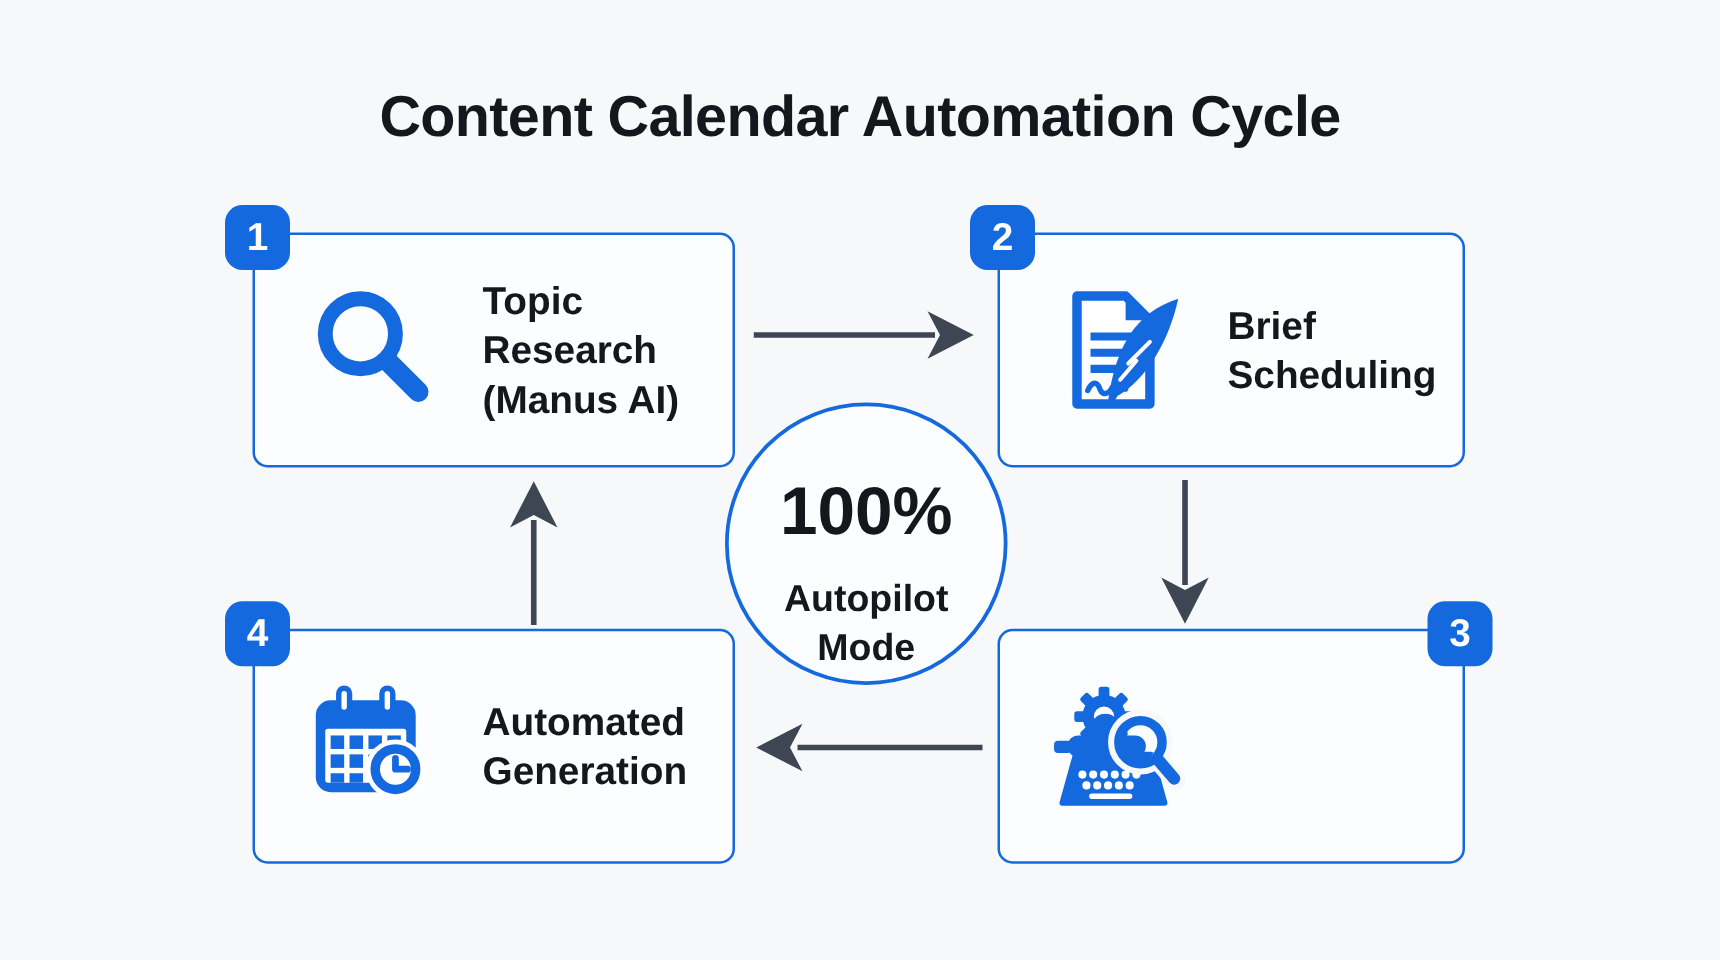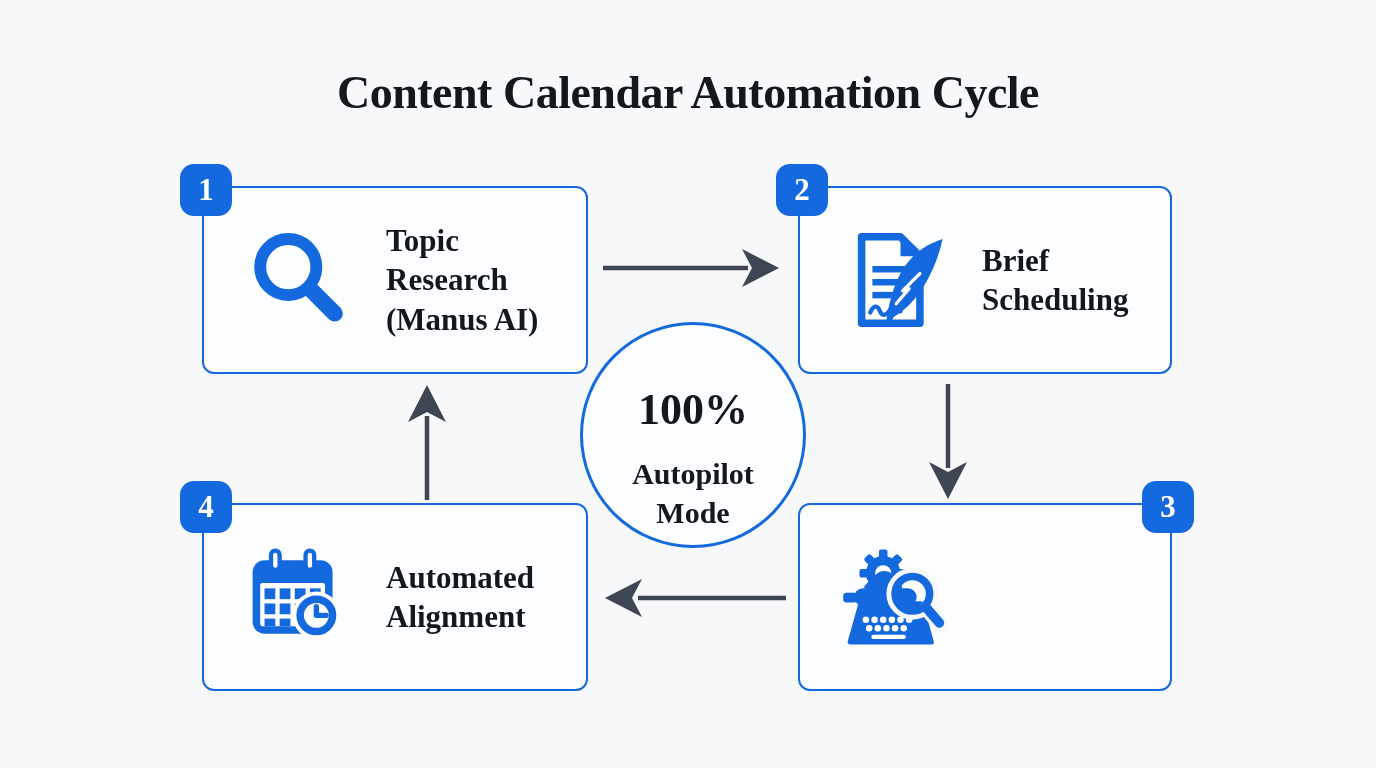--- a/index.html
+++ b/index.html
@@ -5,21 +5,21 @@
   :root{
     --accent:#1569de;
     --arrow:#3e4653;
     --bg:#f7f8fa;
     --box-fill:#fcfdfe;
     --text:#14171c;
   }
   html,body{margin:0;padding:0;background:var(--bg);}
   .canvas{
     position:relative;width:1376px;height:768px;background:var(--bg);
-    font-family:Liberation Serif, serif;overflow:hidden;
+    font-family:Liberation Sans, sans-serif;overflow:hidden;
   }
   .title{
     position:absolute;top:70px;left:0;width:100%;text-align:center;
     font-size:46px;font-weight:800;letter-spacing:-0.5px;color:var(--text);line-height:1;
   }
   .step-box{
     position:absolute;border:2.5px solid var(--accent);border-radius:12px;
     background:var(--box-fill);display:flex;align-items:center;
     padding-left:40px;box-sizing:border-box;gap:34px;
   }
@@ -36,21 +36,21 @@
   .badge-tr{right:-24px;top:-24px;}
   .step-icon{width:108px;height:108px;flex:0 0 auto;}
   .step-label{
     font-size:31px;font-weight:700;color:var(--text);line-height:1.26;white-space:pre-line;
   }
   .center-circle{
     position:absolute;left:580px;top:322px;width:220px;height:220px;border-radius:50%;
     border:3px solid var(--accent);background:var(--box-fill);
     display:flex;flex-direction:column;align-items:center;justify-content:center;z-index:2;
   }
-  .center-value{font-size:44px;font-weight:800;color:var(--text);line-height:1.1;margin-top:48px;}
+  .center-value{font-size:54px;font-weight:800;color:var(--text);line-height:1.1;margin-top:48px;}
   .center-label{font-size:30px;font-weight:700;color:var(--text);line-height:1.3;white-space:pre-line;text-align:center;margin-top:20px;}
   .arrow-layer{position:absolute;left:0;top:0;width:1376px;height:768px;z-index:1;}
 </style>
 </head>
 <body>
 
 <div class="canvas">
 
   <div class="title">Content Calendar Automation Cycle</div>
 
@@ -165,21 +165,21 @@
         <rect x="55" y="5" width="12" height="25" rx="6" fill="var(--accent)"></rect>
         <rect x="59" y="9" width="4" height="14" rx="2" fill="#ffffff"></rect>
       </g>
       <g>
         <circle cx="67" cy="67" r="22" fill="#ffffff"></circle>
         <circle cx="67" cy="67" r="15" fill="#ffffff" stroke="var(--accent)" stroke-width="7"></circle>
         <path d="M67 59 V67 H76" fill="none" stroke="var(--accent)" stroke-width="5" stroke-linecap="round" stroke-linejoin="round"></path>
       </g>
     </svg>
     <div class="step-label">Automated
-Alignment</div>
+Generation</div>
   </div>
 
   <div class="center-circle">
     <div class="center-value">100%</div>
     <div class="center-label">Autopilot
 Mode</div>
   </div>
 
 </div>
 

